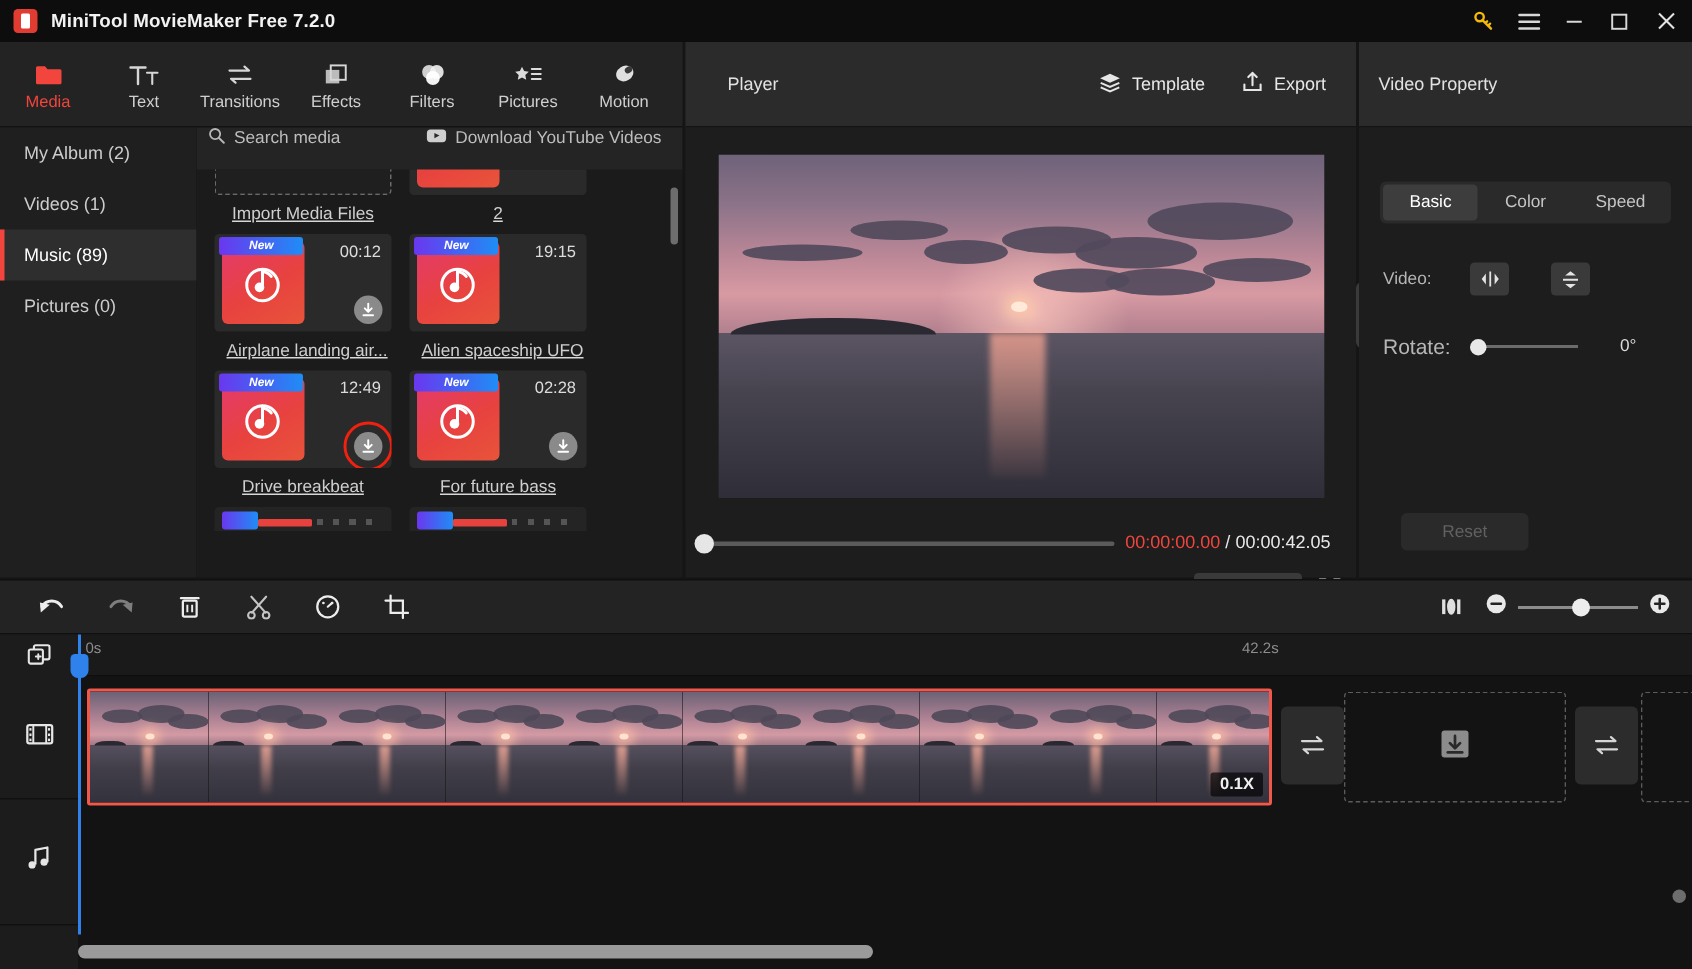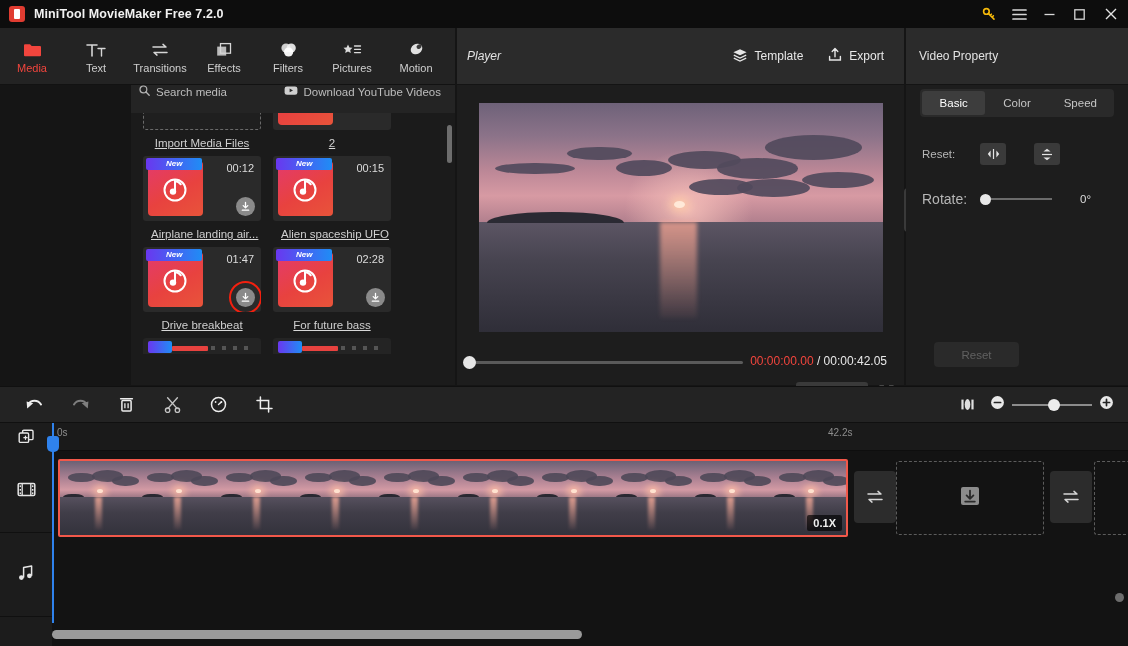--- a/index.html
+++ b/index.html
@@ -126,21 +126,21 @@
   
   #player {
     position: absolute; left: 457px; top: 28px; width: 447px; height: 357px;
     background: #1d1d1d;
   }
   #playerhead {
     height: 57px; display: flex; align-items: center;
     background: #2b2b2b; font-size: 12px; color: #e2e2e2;
     border-bottom: 1px solid #141414;
   }
-  #playerhead .ptitle { margin-left: 10px; font-style: italic; }
+  #playerhead .ptitle { margin-left: 28px; }
   .phbtn { display: flex; align-items: center; gap: 7px; font-size: 12px; color: #e8e8e8; }
   #tmplbtn { margin-left: auto; }
   #exportbtn { margin-left: 25px; margin-right: 20px; }
   #stage {
     position: absolute; left: 0; top: 57px; width: 447px; height: 265px;
     background: #1d1d1d; display: flex; align-items: center; justify-content: center;
   }
   #video {
     width: 404px; height: 229px; position: relative; overflow: hidden;
     background: #25222c;
@@ -201,21 +201,21 @@
   #prop {
     position: absolute; left: 906px; top: 28px; width: 222px; height: 357px;
     background: #1d1d1d;
   }
   #prophead {
     height: 57px; display: flex; align-items: center; padding-left: 13px;
     background: #2b2b2b; font-size: 12px; color: #e2e2e2;
     border-bottom: 1px solid #141414;
   }
   #tabs {
-    margin: 4px 14px 0 14px; height: 28px; background: #2a2a2a; border-radius: 4px;
+    margin: 36px 14px 0 14px; height: 28px; background: #2a2a2a; border-radius: 4px;
     display: flex; align-items: center; padding: 2px;
   }
   .tab {
     flex: 1; height: 24px; display: flex; align-items: center; justify-content: center;
     font-size: 11.5px; color: #c5c5c5; border-radius: 3px;
   }
   .tab.active { background: #3d3d3d; color: #ffffff; }
   #proprow1 { margin-top: 26px; display: flex; align-items: center; padding-left: 16px; }
   #proprow1 .lbl { font-size: 11.5px; color: #b6b6b6; width: 58px; }
   .flipbtn {
@@ -406,20 +406,34 @@
       <span class="ico">
         <svg width="19" height="16" viewBox="0 0 19 16">
             <ellipse cx="9.5" cy="7" rx="6" ry="5" fill="#e0e0e0" transform="rotate(-32 9.5 7)"></ellipse>
             <ellipse cx="12" cy="4.6" rx="2.6" ry="2.1" fill="#3a3a3a" transform="rotate(-32 12 4.6)"></ellipse>
           </svg>
       </span>
       <span>Motion</span>
     </div>
   </div>
 
+  <div id="cats">
+    <div class="cat">
+      <span>My Album (2)</span>
+    </div>
+    <div class="cat">
+      <span>Videos (1)</span>
+    </div>
+    <div class="cat active">
+      <span>Music (89)</span>
+    </div>
+    <div class="cat">
+      <span>Pictures (0)</span>
+    </div>
+  </div>
 
   <div id="mediapanel">
     <div id="mediabar">
       <div id="searchwrap">
         <span>
           <svg width="11" height="11" viewBox="0 0 11 11">
               <circle cx="4.4" cy="4.4" r="3.4" fill="none" stroke="#b5b5b5" stroke-width="1.2"></circle>
               <path d="M7 7l3.2 3.2" stroke="#b5b5b5" stroke-width="1.3" stroke-linecap="round"></path>
             </svg>
         </span>
@@ -479,38 +493,38 @@
           <div class="cell">
             <div class="thumb">
               <span class="badge-new">New</span>
               <div class="cover">
                 <svg width="30" height="30" viewBox="0 0 30 30">
                     <circle cx="14" cy="16" r="10.5" fill="none" stroke="#fff" stroke-width="2"></circle>
                     <path d="M14 16V7c2.6.4 4.6 1.6 5.8 3.3" stroke="#fff" stroke-width="2" fill="none" stroke-linecap="round"></path>
                     <circle cx="12" cy="17.6" r="3.2" fill="#fff"></circle>
                   </svg>
               </div>
-              <span class="dur">00:15</span>
+              <span class="dur">19:15</span>
             </div>
             <div class="caption left">Alien spaceship UFO</div>
           </div>
         </div>
 
         <div class="mrow">
           <div class="cell">
             <div class="thumb">
               <span class="badge-new">New</span>
               <div class="cover">
                 <svg width="30" height="30" viewBox="0 0 30 30">
                     <circle cx="14" cy="16" r="10.5" fill="none" stroke="#fff" stroke-width="2"></circle>
                     <path d="M14 16V7c2.6.4 4.6 1.6 5.8 3.3" stroke="#fff" stroke-width="2" fill="none" stroke-linecap="round"></path>
                     <circle cx="12" cy="17.6" r="3.2" fill="#fff"></circle>
                   </svg>
               </div>
-              <span class="dur">01:47</span>
+              <span class="dur">12:49</span>
               <span class="dl hl">
                 <svg width="11" height="11" viewBox="0 0 11 11">
                     <path d="M5.5 1.4v5.1M3.2 4.6l2.3 2.3 2.3-2.3M2.3 9.2h6.4" stroke="#fff" stroke-width="1.3" fill="none" stroke-linecap="round" stroke-linejoin="round"></path>
                   </svg>
               </span>
             </div>
             <div class="caption">Drive breakbeat</div>
           </div>
           <div class="cell">
             <div class="thumb">
@@ -667,21 +681,21 @@
         <span>Basic</span>
       </div>
       <div class="tab">
         <span>Color</span>
       </div>
       <div class="tab">
         <span>Speed</span>
       </div>
     </div>
     <div id="proprow1">
-      <span class="lbl">Reset:</span>
+      <span class="lbl">Video:</span>
       <div class="flipbtn">
         <svg width="15" height="12" viewBox="0 0 15 12">
             <path d="M4.6 2.4l-2.8 3.6 2.8 3.6z" fill="#e4e4e4"></path>
             <path d="M10.4 2.4l2.8 3.6-2.8 3.6z" fill="#e4e4e4"></path>
             <path d="M7.5 1v10" stroke="#e4e4e4" stroke-width="1.2"></path>
           </svg>
       </div>
       <div class="flipbtn" id="flip2">
         <svg width="12" height="15" viewBox="0 0 12 15">
             <path d="M2.4 4.6l3.6-2.8 3.6 2.8z" fill="#e4e4e4"></path>

